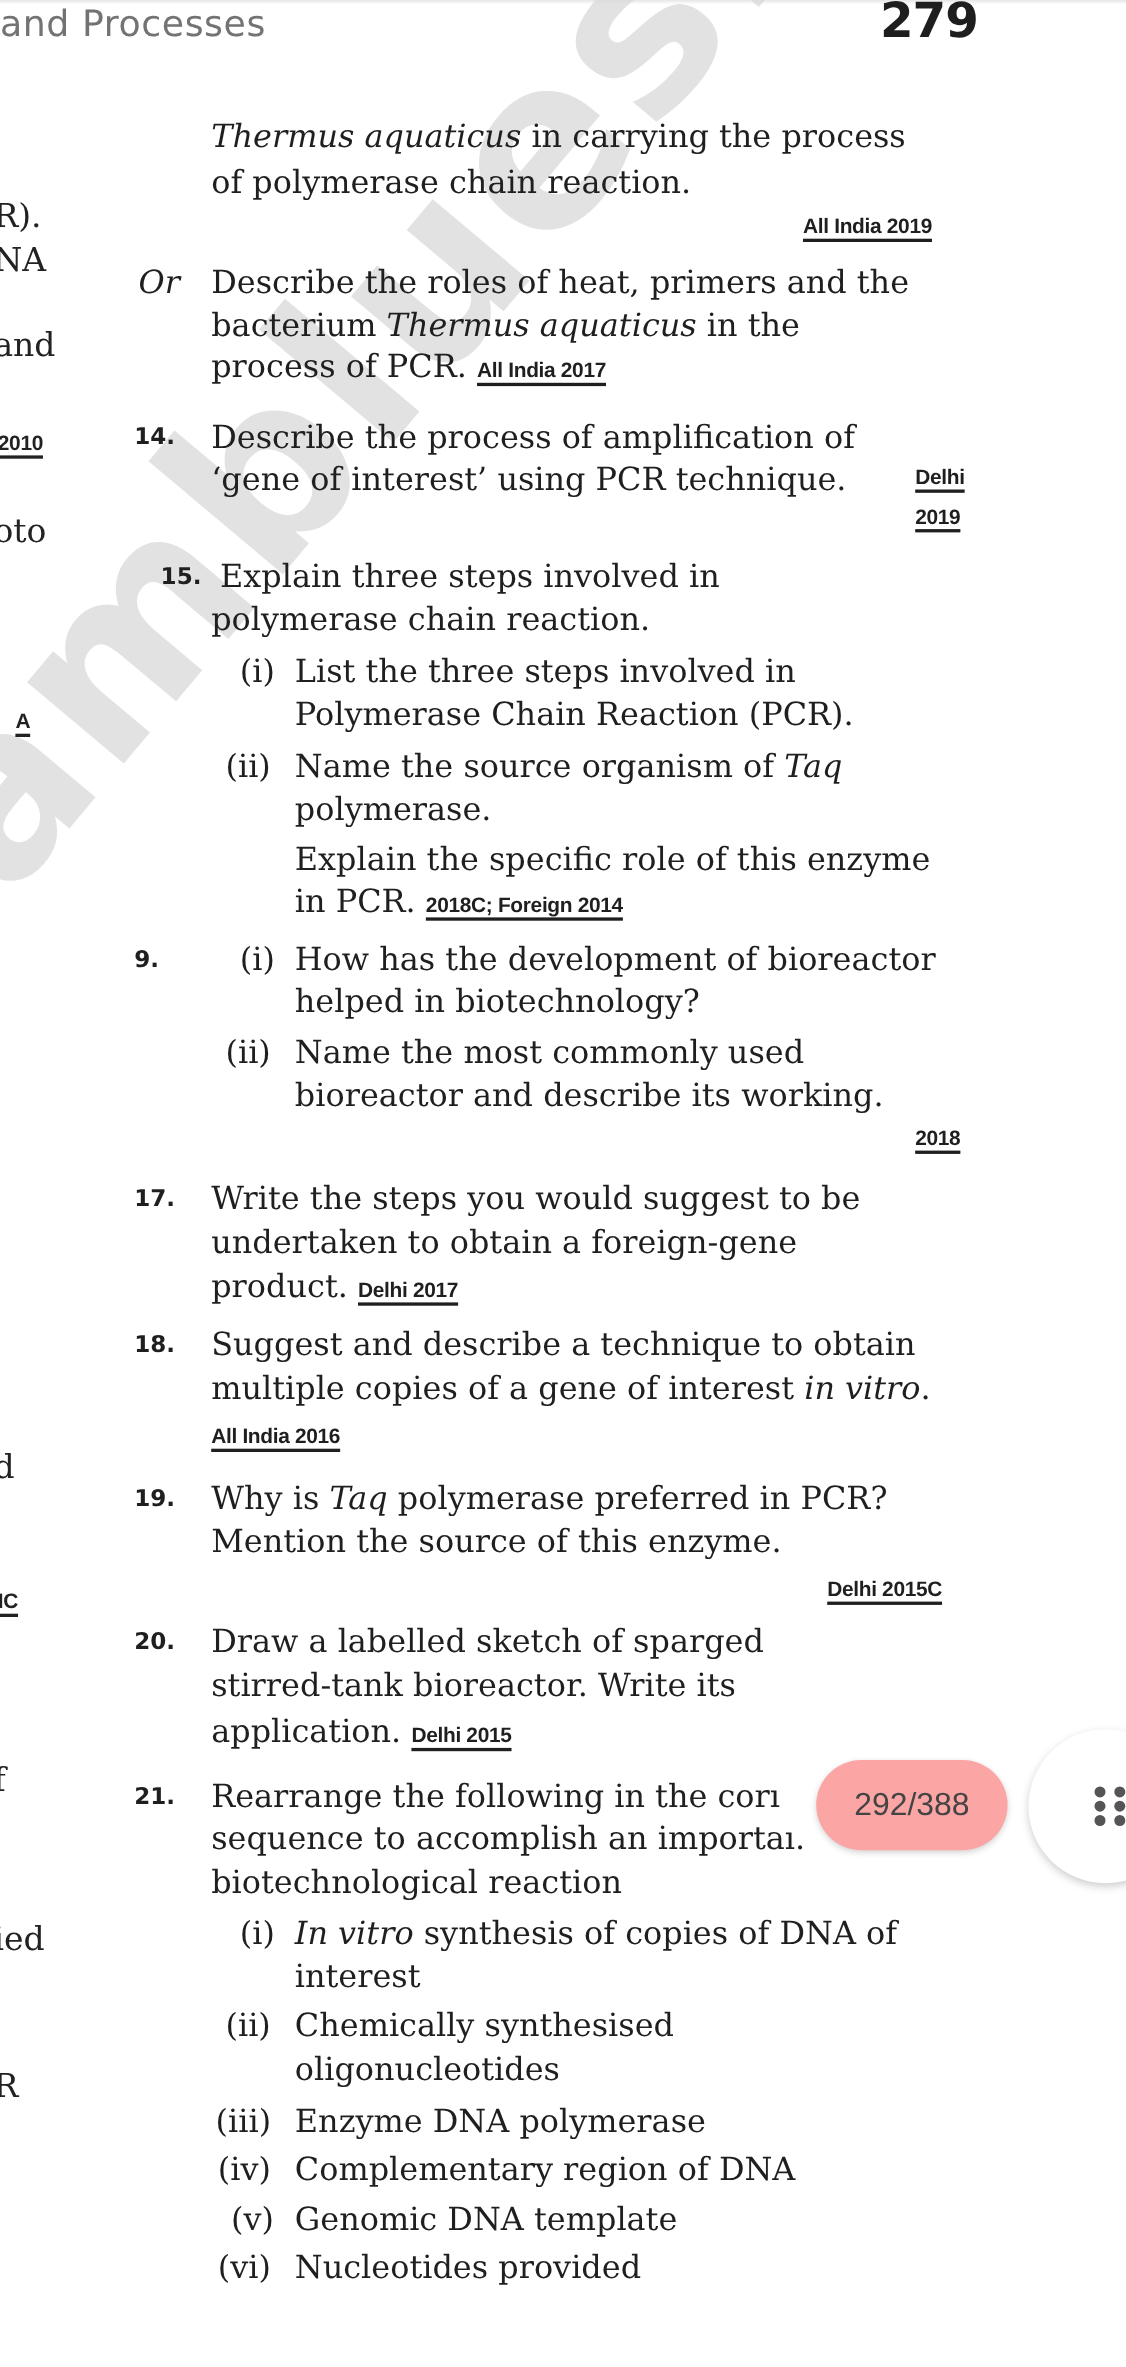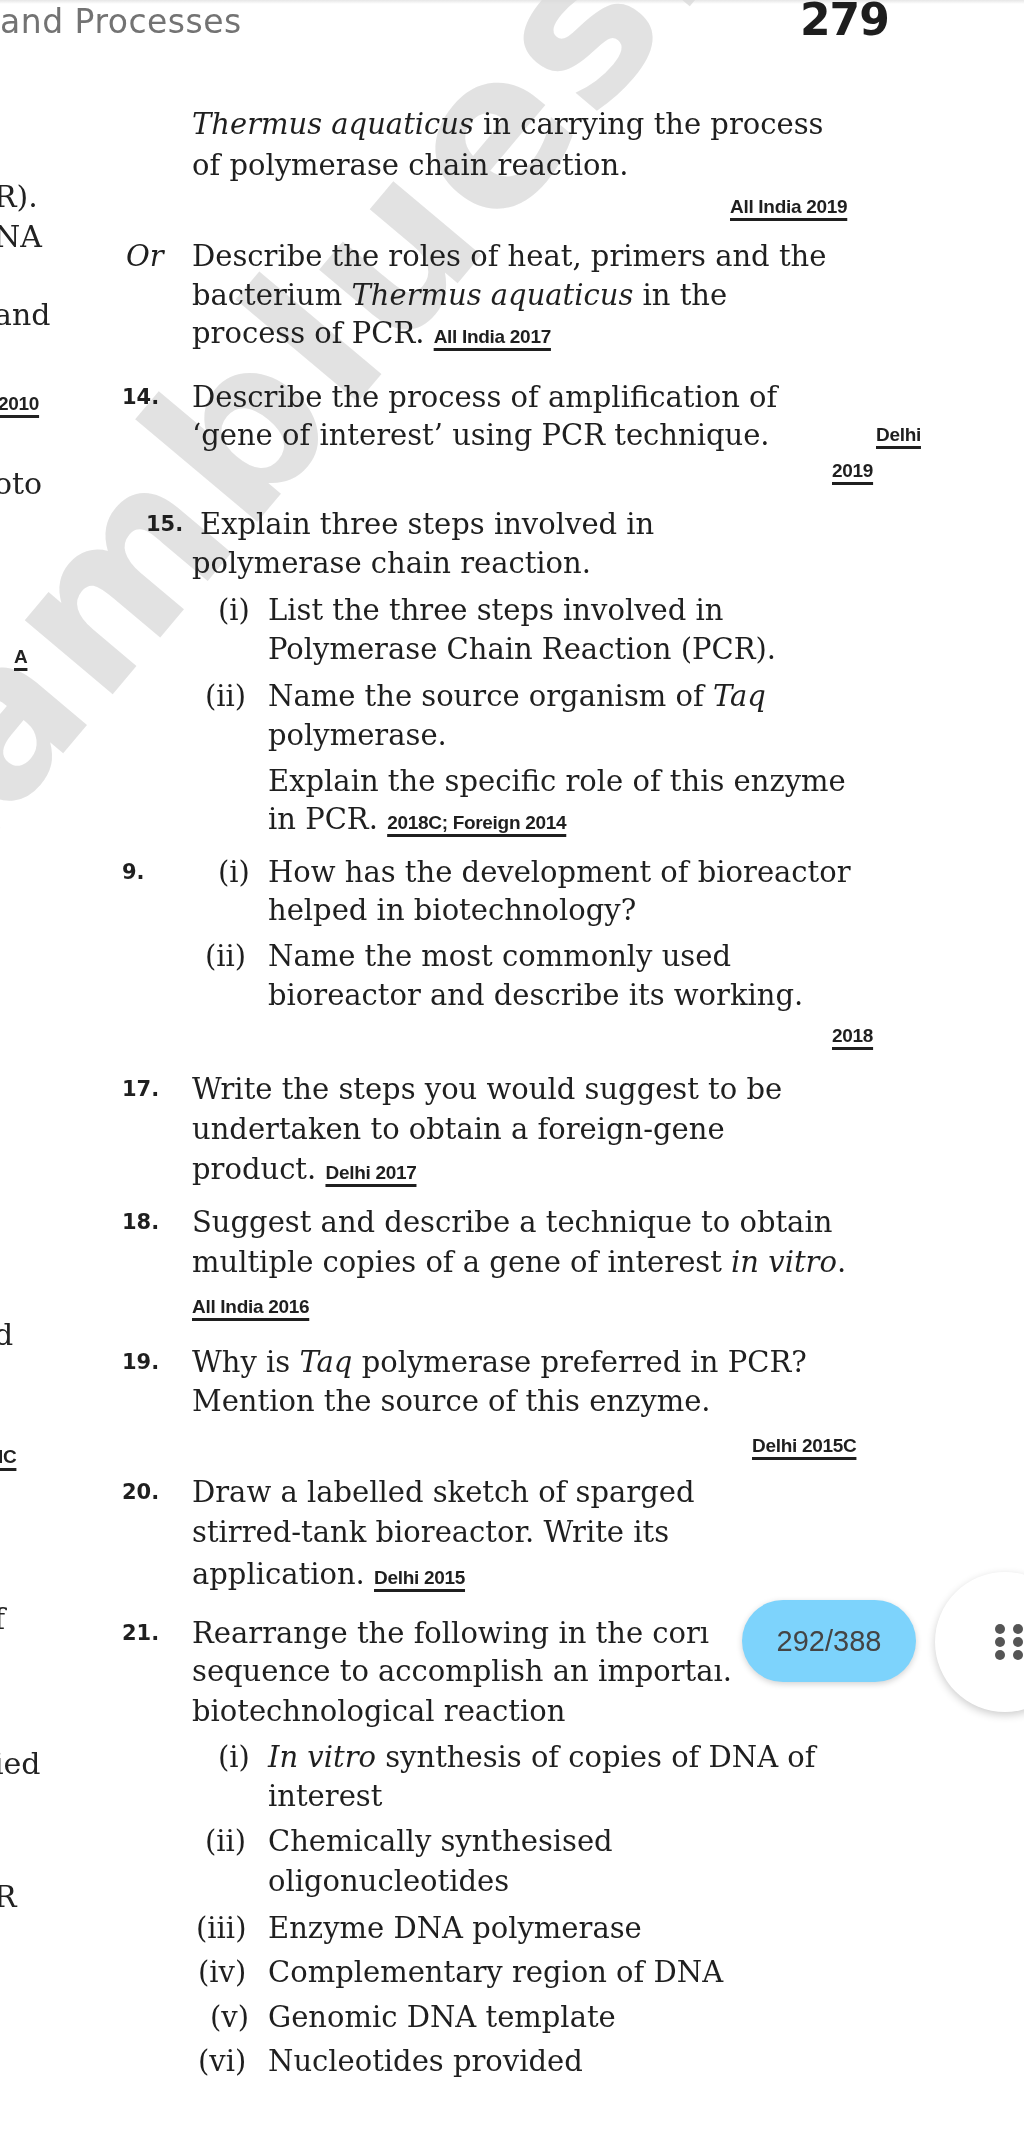--- a/index.html
+++ b/index.html
@@ -17,21 +17,21 @@
   .src{font-family:"Liberation Sans","DejaVu Sans",sans-serif;font-weight:bold;font-size:19px;
        text-decoration:underline;text-decoration-thickness:3px;text-underline-offset:5px;letter-spacing:-0.3px;}
   .src.abs{position:absolute;white-space:nowrap;line-height:30px;}
   i{font-style:italic;}
   .margin{position:absolute;white-space:nowrap;font-size:30px;line-height:38px;color:#222;}
   .margin.sans{font-family:"Liberation Sans","DejaVu Sans",sans-serif;font-weight:bold;font-size:19px;}
   .watermark{position:absolute;left:-140px;top:760px;font-family:"DejaVu Sans","Liberation Sans",sans-serif;
        font-weight:bold;font-size:210px;color:#d9d9d9;opacity:0.75;transform:rotate(-50deg);
        transform-origin:left center;white-space:nowrap;pointer-events:none;z-index:0;letter-spacing:6px;}
   .content{position:absolute;left:0;top:0;width:1024px;height:2152px;z-index:1;}
-  .pill{position:absolute;left:742px;top:1600px;width:174px;height:82px;border-radius:41px;background:#7dd3fc;
+  .pill{position:absolute;left:742px;top:1600px;width:174px;height:82px;border-radius:41px;background:#fca5a5;
        box-shadow:0 2px 6px rgba(0,0,0,0.18);display:flex;align-items:center;justify-content:center;
        font-family:"Liberation Sans","DejaVu Sans",sans-serif;font-size:29px;color:#444;z-index:3;}
   .fab{position:absolute;left:935px;top:1572px;width:140px;height:140px;border-radius:70px;background:#fff;
        box-shadow:0 3px 8px rgba(0,0,0,0.2);z-index:3;}
   .dots{position:absolute;left:60px;top:52px;width:30px;height:36px;display:grid;
        grid-template-columns:12px 12px;grid-template-rows:12px 12px 12px;gap:1px 6px;}
   .dots span{width:10px;height:10px;border-radius:5px;background:#555;display:block;}
 </style>
 </head>
 <body>
@@ -64,21 +64,21 @@
   <div class="src abs" style="left:730px;top:192px;">All India 2019</div>
 
   <div class="line" style="left:126px;top:237px;"><i>Or</i></div>
   <div class="line" style="left:192px;top:237px;">Describe the roles of heat, primers and the</div>
   <div class="line" style="left:192px;top:276px;"><span>bacterium </span><i>Thermus aquaticus</i><span> in the</span></div>
   <div class="line" style="left:192px;top:314px;"><span>process of PCR. </span><span class="src">All India 2017</span></div>
 
   <div class="num" style="left:122px;top:378px;">14.</div>
   <div class="line" style="left:192px;top:378px;">Describe the process of amplification of</div>
   <div class="line" style="left:192px;top:416px;">‘gene of interest’ using PCR technique.</div>
-  <div class="src abs" style="left:832px;top:420px;margin-left:44px;">Delhi</div>
+  <div class="src abs" style="left:832px;top:420px;">Delhi</div>
   <div class="src abs" style="left:832px;top:456px;">2019</div>
 
   <div class="num" style="left:122px;top:505px;margin-left:24px;">15.</div>
   <div class="line" style="left:200px;top:505px;">Explain three steps involved in</div>
   <div class="line" style="left:192px;top:544px;">polymerase chain reaction.</div>
   <div class="sub" style="left:218px;top:591px;">(i)</div>
   <div class="line" style="left:268px;top:630px;">Polymerase Chain Reaction (PCR).</div>
   <div class="line" style="left:268px;top:591px;">List the three steps involved in</div>
   <div class="sub" style="left:205px;top:677px;">(ii)</div>
   <div class="line" style="left:268px;top:677px;"><span>Name the source organism of </span><i>Taq</i></div>

